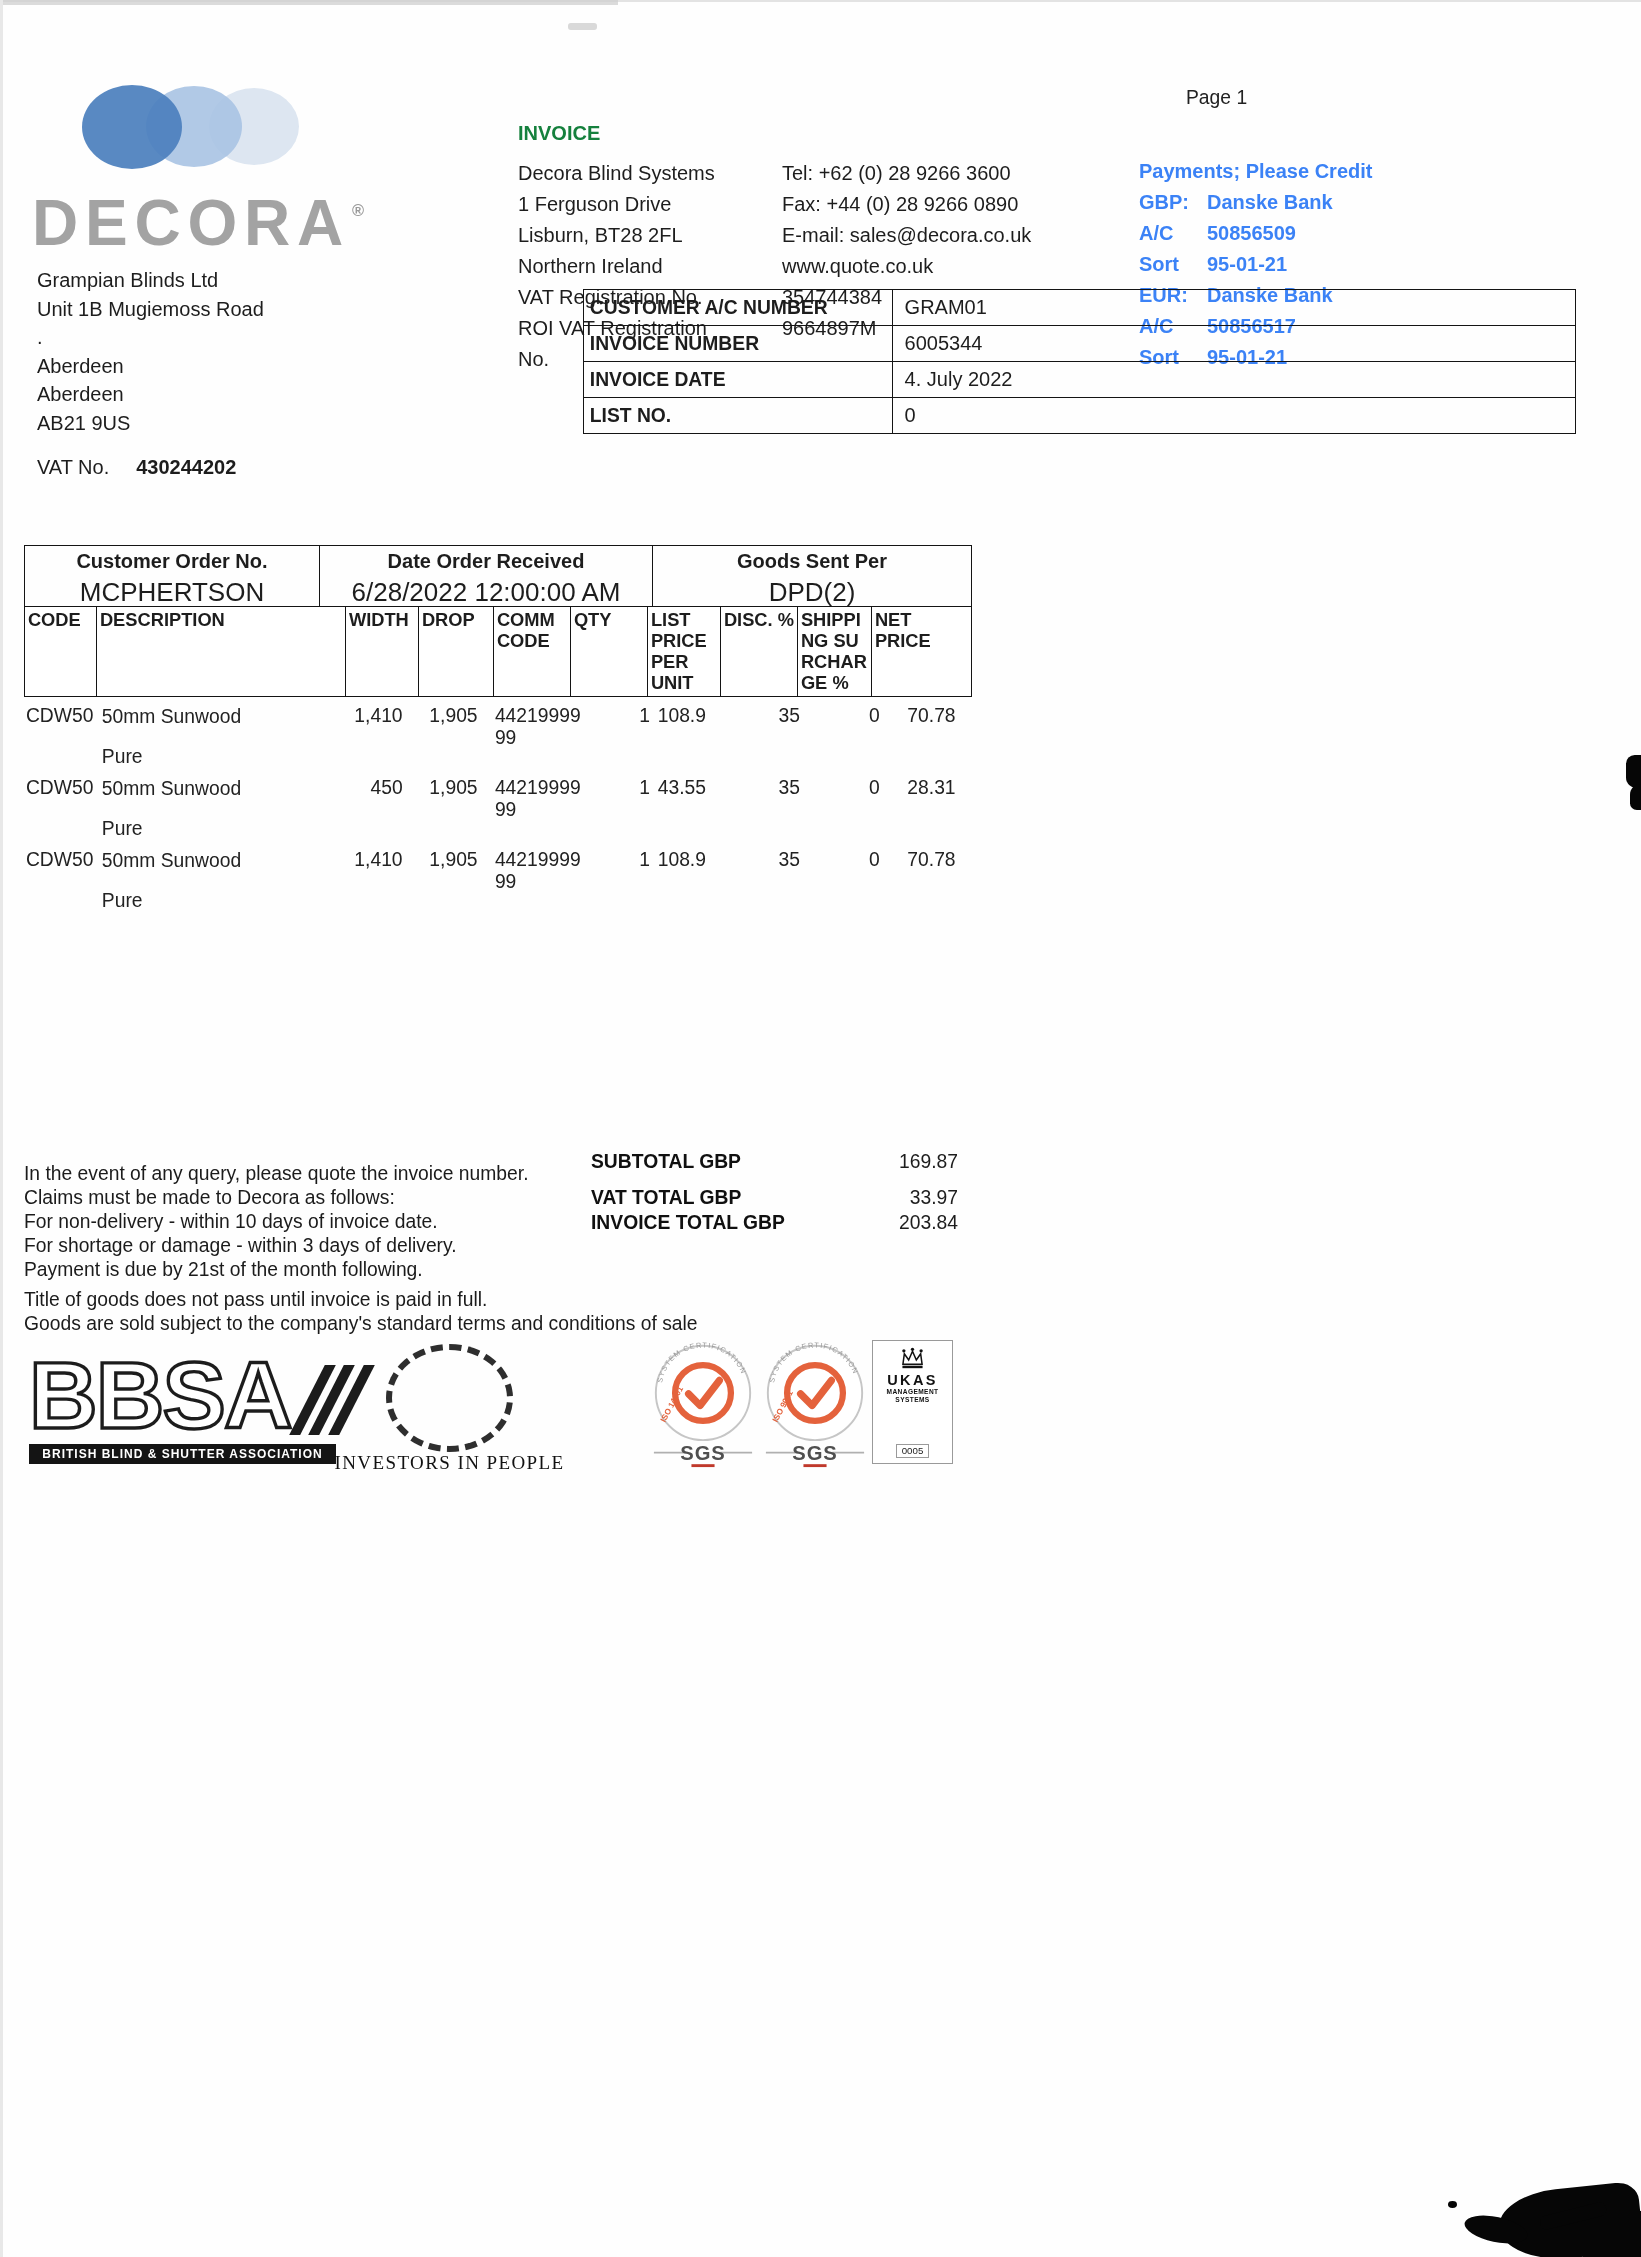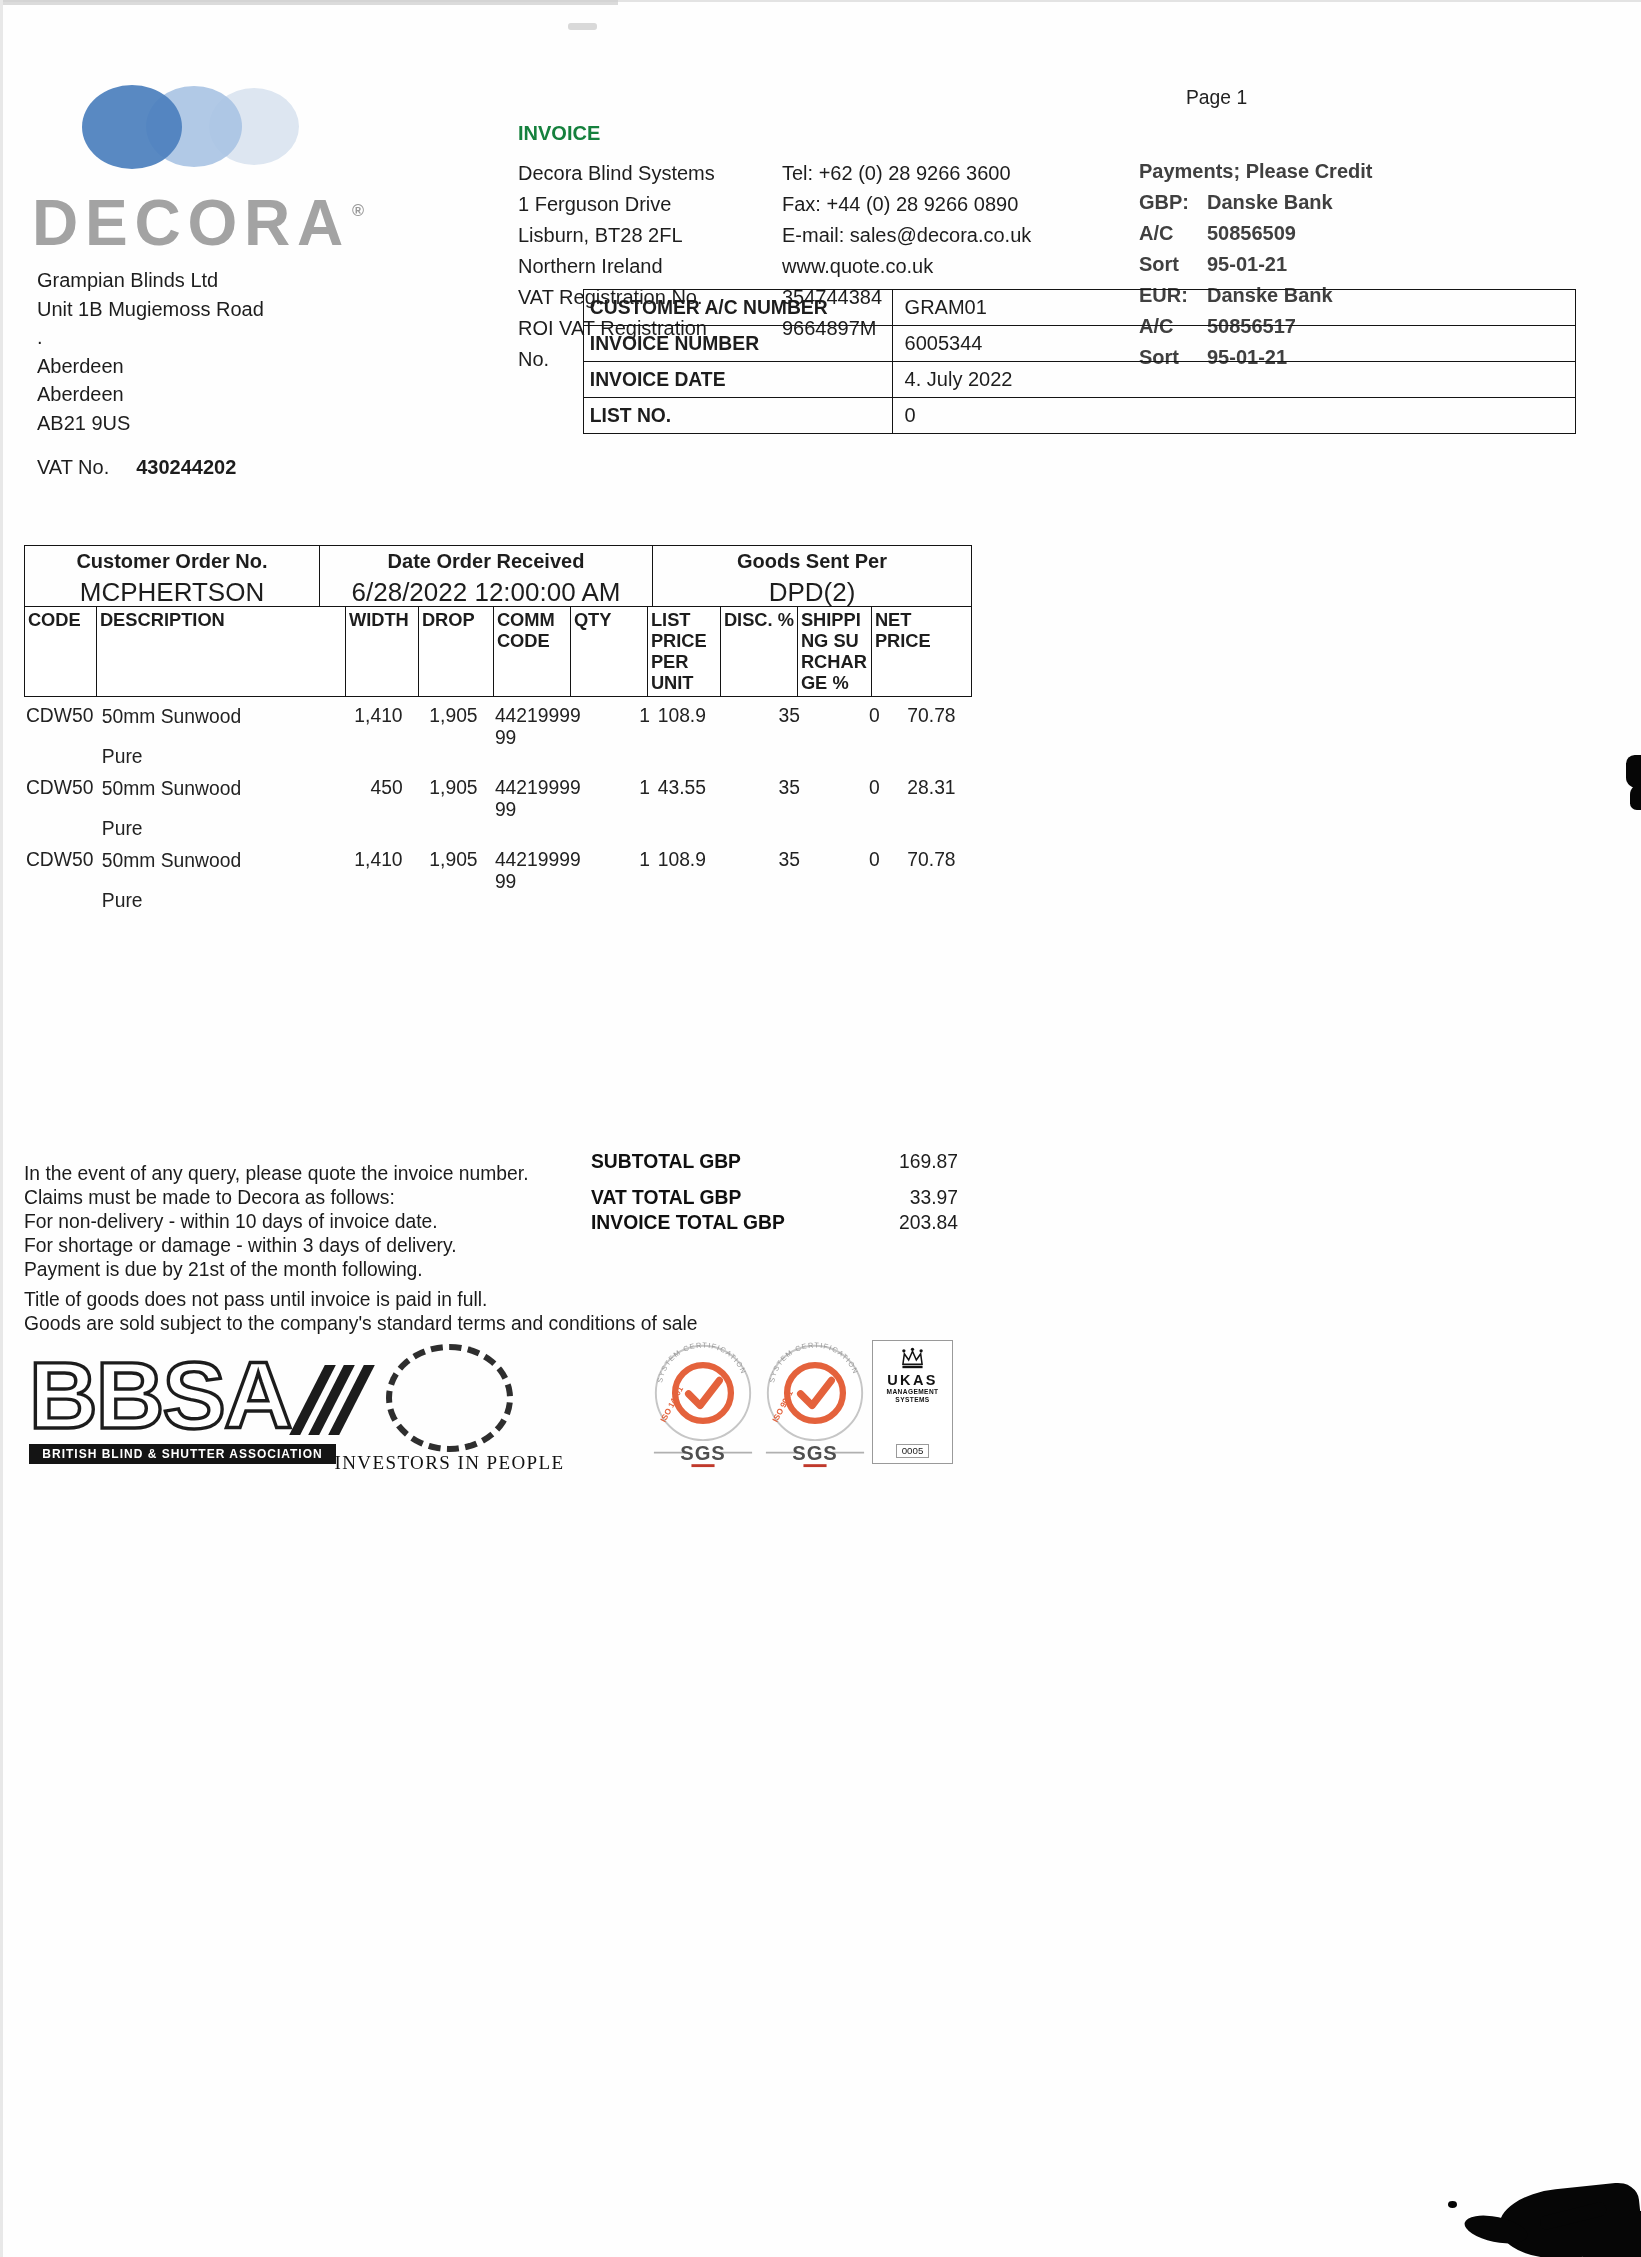--- a/index.html
+++ b/index.html
@@ -28,21 +28,21 @@
   .circle{position:absolute;border-radius:50%}
   .c1{left:50px;top:0;width:100px;height:84px;background:#4c80bd;z-index:3;opacity:.93}
   .c2{left:114px;top:1px;width:96px;height:81px;background:#a9c3e3;z-index:2;opacity:.9}
   .c3{left:177px;top:2.9px;width:90px;height:77px;background:#dde6f1;z-index:1}
   .wordmark{margin-top:7.7px;font-size:64px;line-height:64px;letter-spacing:6.8px;color:#a3a3a3;font-weight:600;white-space:nowrap}
   .reg{font-size:16.4px;vertical-align:29px;letter-spacing:0;margin-left:1.9px;color:#9a9a9a}
   .inv-title{position:absolute;left:518px;top:122px;font-weight:bold;font-size:20px;color:#15803d}
   .co-grid{position:absolute;left:518px;top:158px;width:608px}
   .co-row{display:flex;line-height:31px;font-size:20px}
   .co-l{width:264px}
-  .payments{position:absolute;left:1139px;top:156px;font-weight:bold;font-size:20px;color:#404040}
+  .payments{position:absolute;left:1139px;top:156px;font-weight:bold;font-size:20px;color:#3b82f6}
   .pay-title{line-height:31px}
   .pay-row{display:flex;line-height:31px}
   .pay-l{width:68px}
   
   .customer{position:absolute;left:37px;top:266px;font-size:20px;line-height:28.5px}
   .vat-line{position:absolute;left:37px;top:456px;font-size:20px}
   .vat-value{font-weight:bold;margin-left:27px}
   
   .details{position:absolute;left:583px;top:289px;width:993px;border-top:1.9px solid #141414}
   .d-row{display:flex;border:1.9px solid #141414;border-top:none;height:35px;align-items:stretch;box-sizing:content-box}

